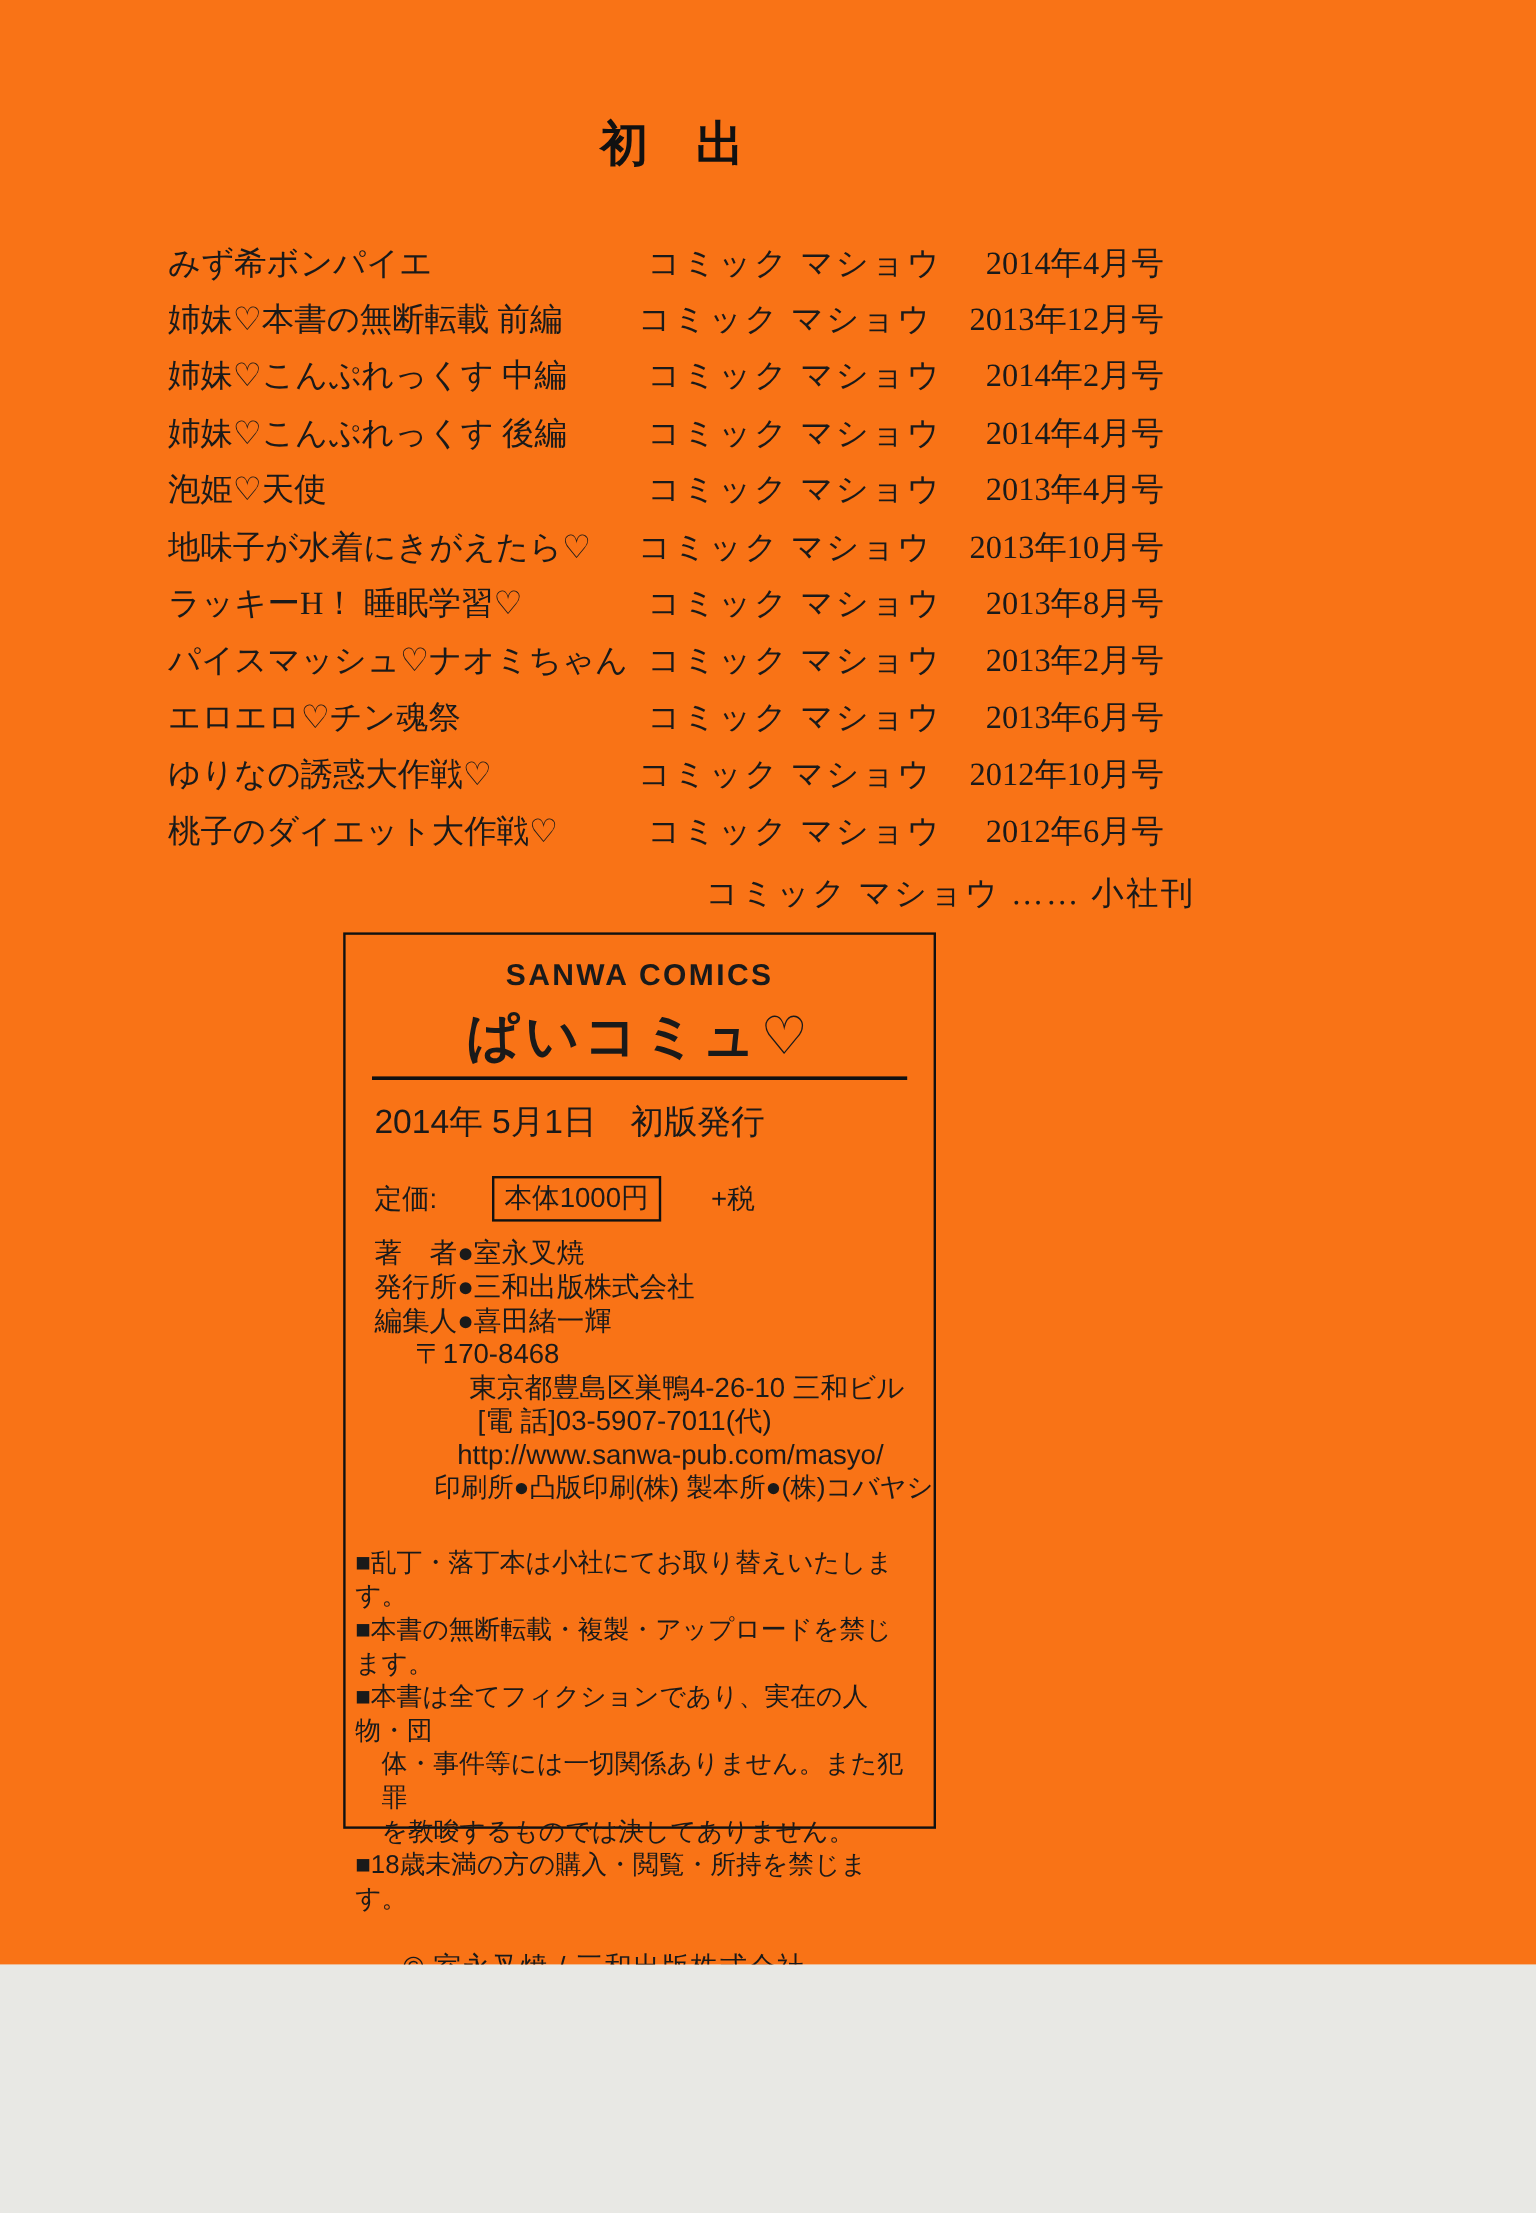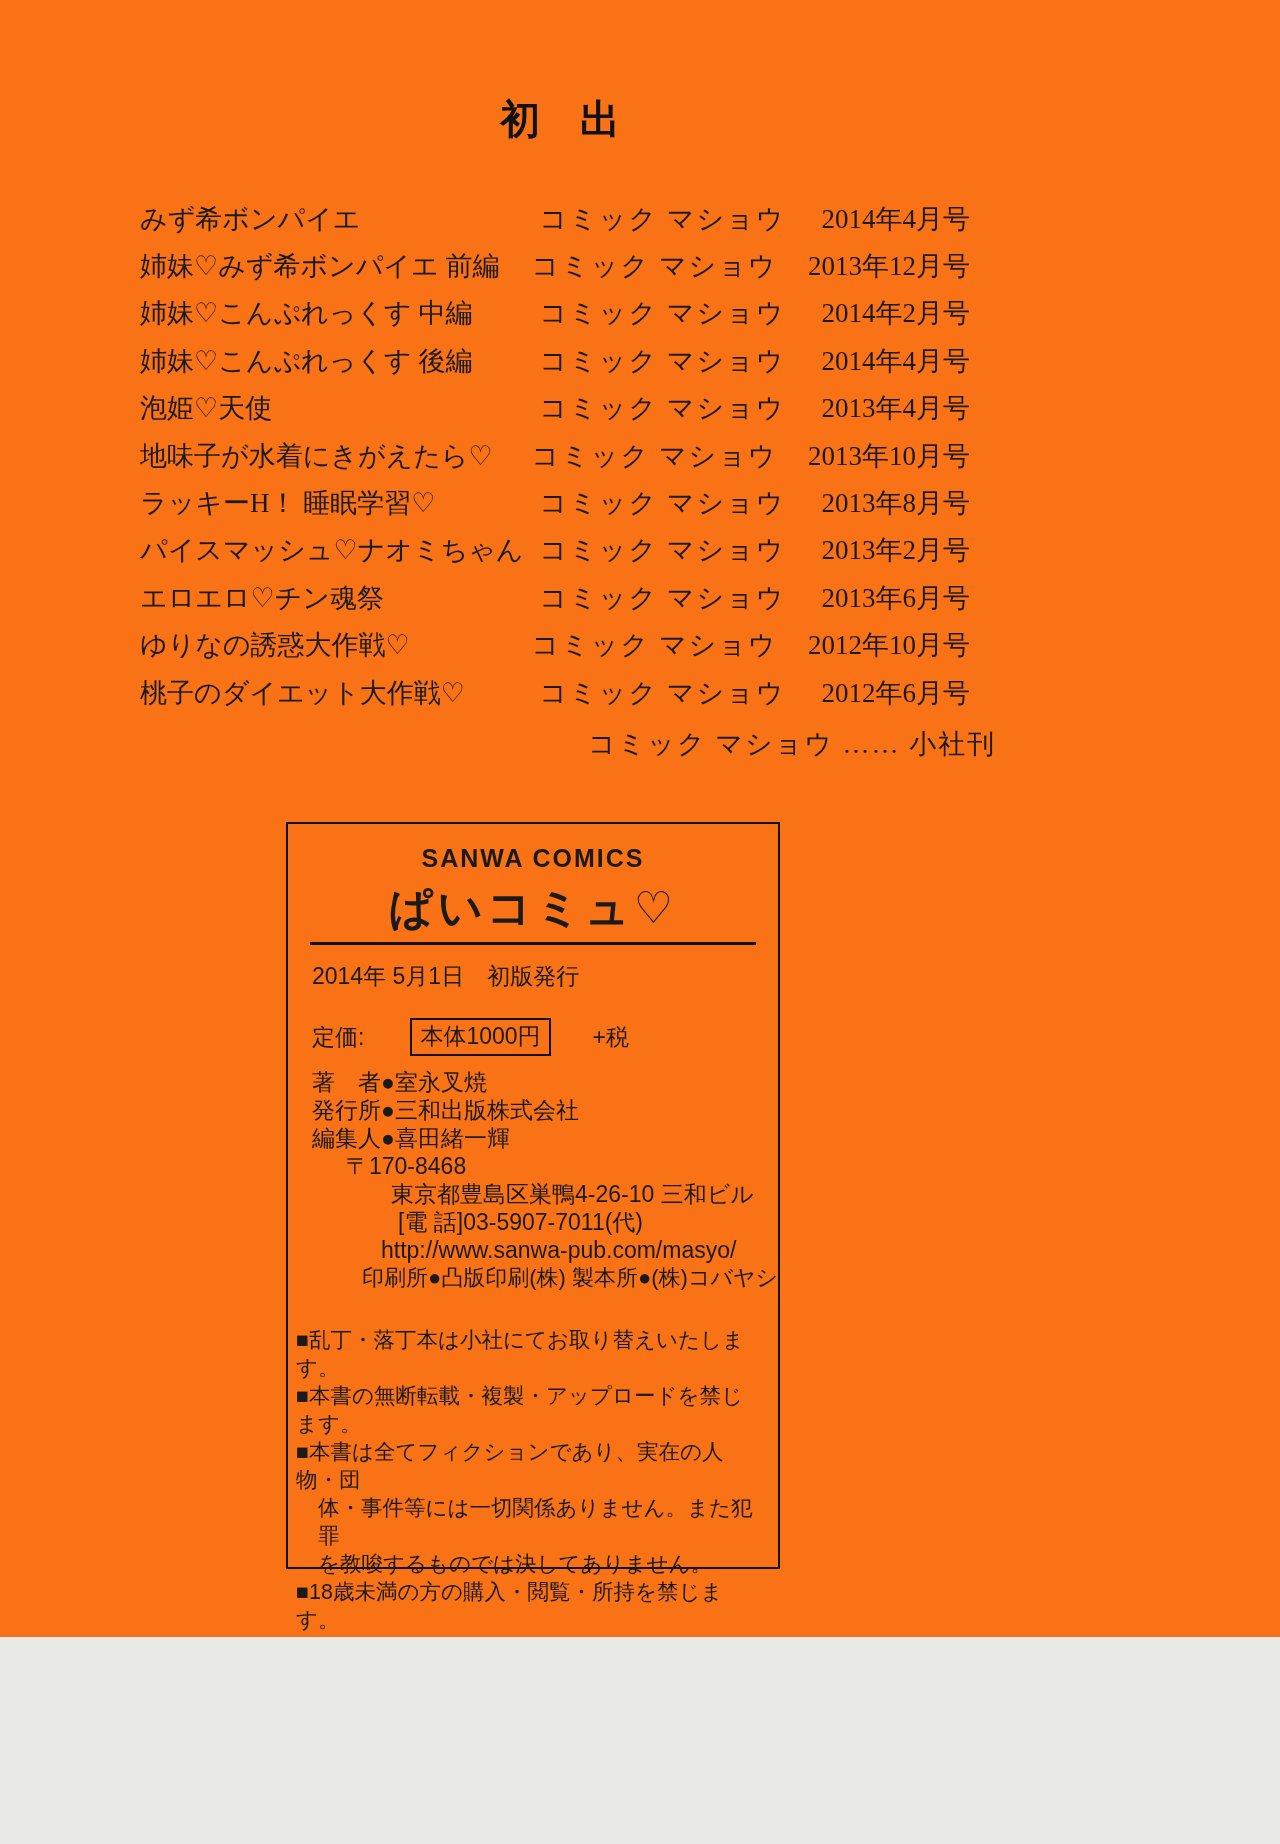--- a/index.html
+++ b/index.html
@@ -17,31 +17,31 @@
   .pub-row { display:flex; height:47.4px; align-items:center; font-size:27px; white-space:nowrap; }
   .pub-row .t { width:425px; }
   .pub-row .m { width:300px; letter-spacing:2px; }
   .pub-row .d { flex:1; }
   .pub-note {
     position:absolute; left:588px; top:726px; font-size:27px;
     letter-spacing:2px; white-space:nowrap;
   }
   
   .colophon {
-    position:absolute; left:286px; top:822px; width:494px; height:747px;
+    position:absolute; left:286px; top:777px; width:494px; height:747px;
     border:2.5px solid #111;
     font-family:"Liberation Sans","DejaVu Sans",sans-serif;
   }
   .brand { margin-top:20px; text-align:center; font-size:25px; font-weight:bold; letter-spacing:2px; }
   .book-title {
     margin-top:6px; text-align:center; font-size:44px; font-weight:bold;
     font-family:"Liberation Serif","DejaVu Serif",serif; letter-spacing:4px;
   }
   .title-rule { margin:4px 22px 0 22px; border-bottom:3px solid #111; }
-  .edition { margin:16px 0 0 24px; font-size:23px; }
+  .edition { margin:16px 0 0 24px; font-size:28px; }
   .price-line { margin:26px 0 0 24px; font-size:23px; display:flex; align-items:center;gap:40px; }
   .price-box { display:inline-block; border:2px solid #111; padding:1px 8px 2px 8px; margin:0 2px 0 6px; }
   .credits { margin:12px 0 0 24px; font-size:23px; line-height:28px; }
   .credit-line { white-space:nowrap; }
   .addr { font-size:23px; line-height:28px; white-space:nowrap; }
   .addr-postal  { margin-left:34px; }
   .addr-street  { margin-left:79px; }
   .addr-phone   { margin-left:86px; }
   .addr-url     { margin-left:69px; }
   .printer-line { margin:0 0 0 24px; font-size:22px; line-height:28px; white-space:nowrap;text-align:right; }
@@ -56,21 +56,21 @@
 
   <div class="shoshutsu-title">初　出</div>
 
   <div class="pub-list">
     <div class="pub-row">
       <span class="t">みず希ボンパイエ</span>
       <span class="m">コミック マショウ</span>
       <span class="d">2014年4月号</span>
     </div>
     <div class="pub-row">
-      <span class="t">姉妹♡みず希ボンパイエ 前編</span>
+      <span class="t">姉妹♡本書の無断転載 前編</span>
       <span class="m">コミック マショウ</span>
       <span class="d">2013年12月号</span>
     </div>
     <div class="pub-row">
       <span class="t">姉妹♡こんぷれっくす 中編</span>
       <span class="m">コミック マショウ</span>
       <span class="d">2014年2月号</span>
     </div>
     <div class="pub-row">
       <span class="t">姉妹♡こんぷれっくす 後編</span>

